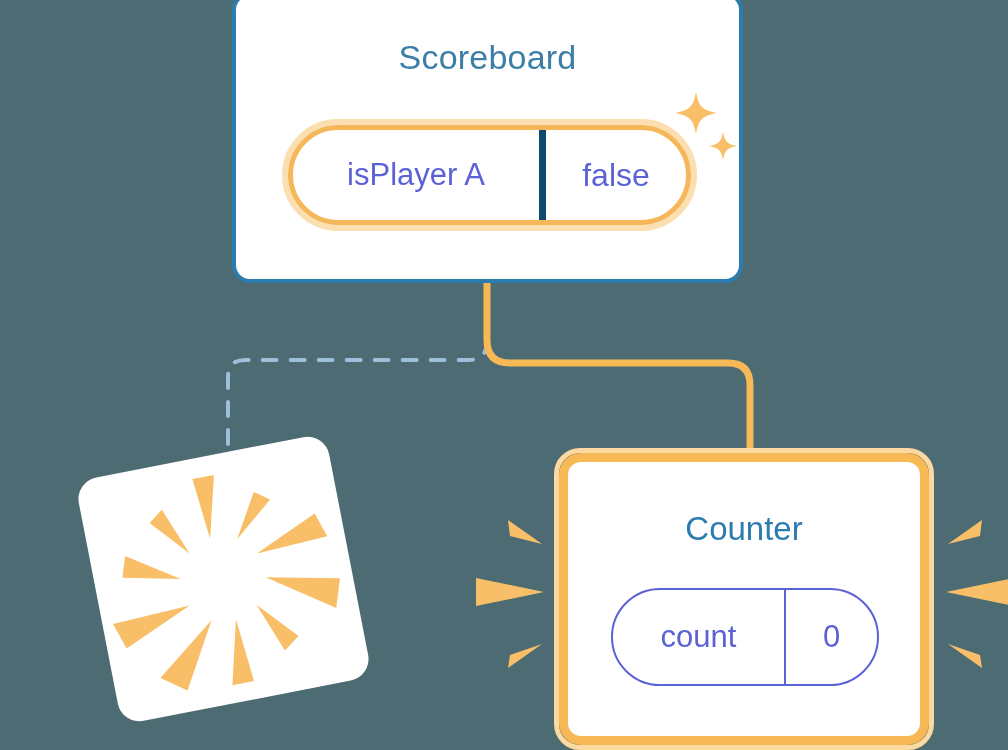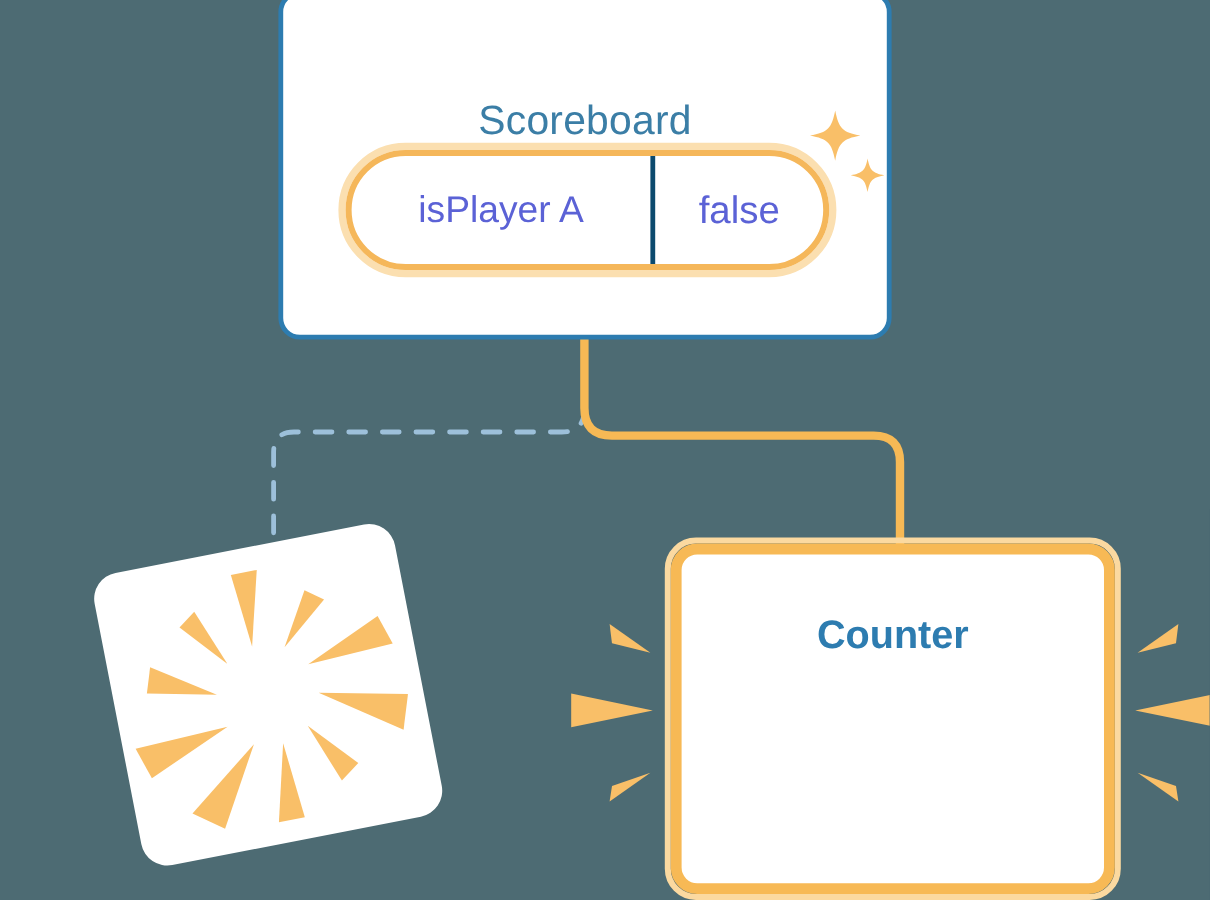--- a/index.html
+++ b/index.html
@@ -45,21 +45,20 @@
   }
   .scoreboard-title {
     position: absolute;
     left: 0;
     top: 42px;
     width: 100%;
     text-align: center;
     font-size: 34px;
     color: #3b7ea6;
     letter-spacing: 0.2px;
-    margin-top: 44px;
   }
 
   
   .sb-pill-wrap {
     position: absolute;
     left: 46px;
     top: 123px;
     width: 415px;
     height: 112px;
   }
@@ -84,21 +83,21 @@
     display: flex;
     align-items: stretch;
   }
   .sb-pill-key {
     flex: 0 0 253px;
     display: flex;
     align-items: center;
     justify-content: center;
     font-size: 31px;
     color: #5b62d6;
-    border-right: 4px solid #0c4a6e;
+    border-right: 7px solid #0c4a6e;
     box-sizing: border-box;
   }
   .sb-pill-val {
     flex: 1 1 auto;
     display: flex;
     align-items: center;
     justify-content: center;
     font-size: 32px;
     font-weight: normal;
     color: #5b62d6;
@@ -141,21 +140,20 @@
     border-radius: 22px;
   }
   .counter-title {
     position: absolute;
     left: 0;
     top: 62px;
     width: 380px;
     text-align: center;
     font-size: 33px;
     color: #2d7cb0;
-    font-weight: bold;
   }
   .counter-pill {
     position: absolute;
     left: 57px;
     top: 140px;
     width: 268px;
     height: 98px;
     box-sizing: border-box;
     background: #ffffff;
     border: 2px solid #5b62d6;
@@ -298,15 +296,19 @@
 
   <svg class="sparkles" viewBox="0 0 76 80" width="76" height="80">
     <path fill="#f9bf68" d="M28 0 C31 15 34 18 49 21 C34 24 31 27 28 42 C25 27 22 24 7 21 C22 18 25 15 28 0 Z"></path>
     <path fill="#f9bf68" d="M55 40 C57 50 59 52 69 54 C59 56 57 58 55 68 C53 58 51 56 41 54 C51 52 53 50 55 40 Z"></path>
   </svg>
 
   <div class="counter-card">
     <div class="counter-halo"></div>
     <div class="counter-inner"></div>
     <div class="counter-title">Counter</div>
+    <div class="counter-pill">
+      <div class="counter-pill-key">count</div>
+      <div class="counter-pill-val">0</div>
+    </div>
   </div>
 
 </div>
 
 </body></html>

